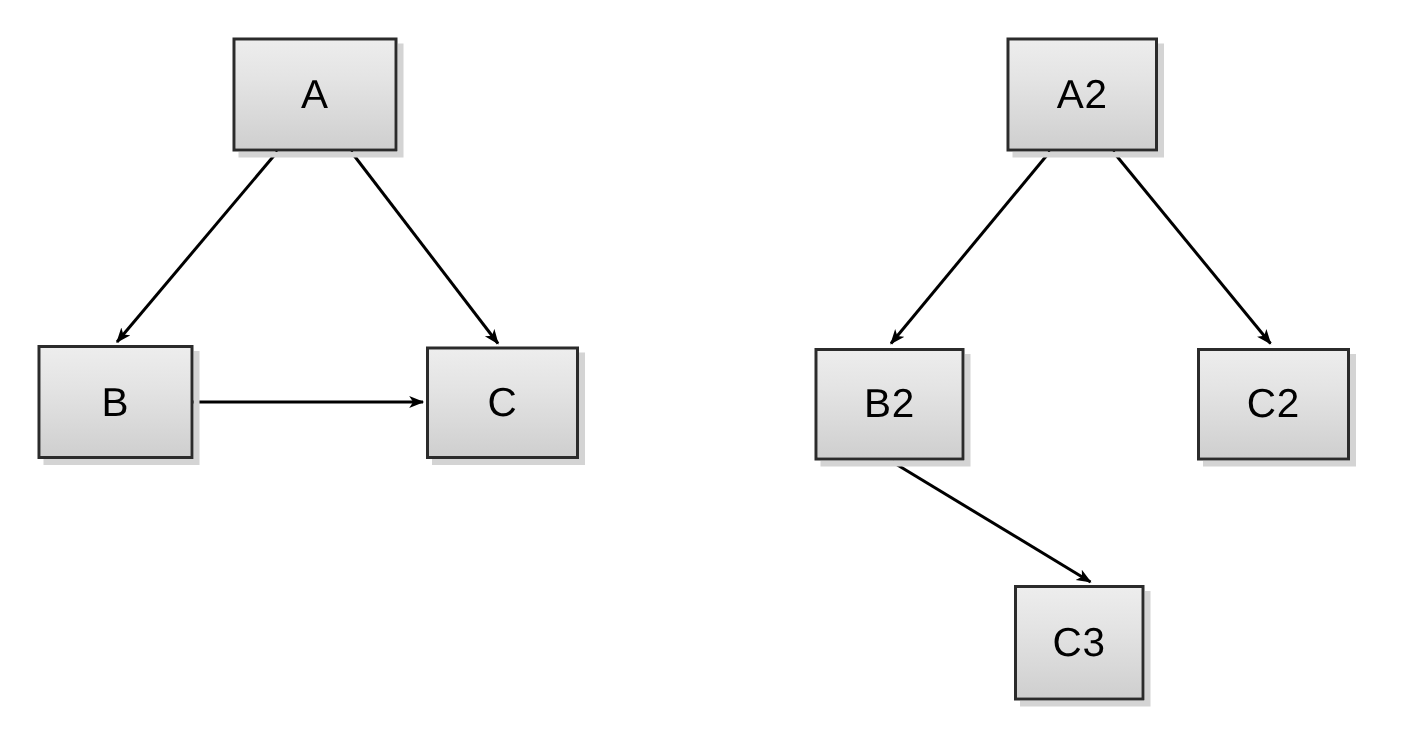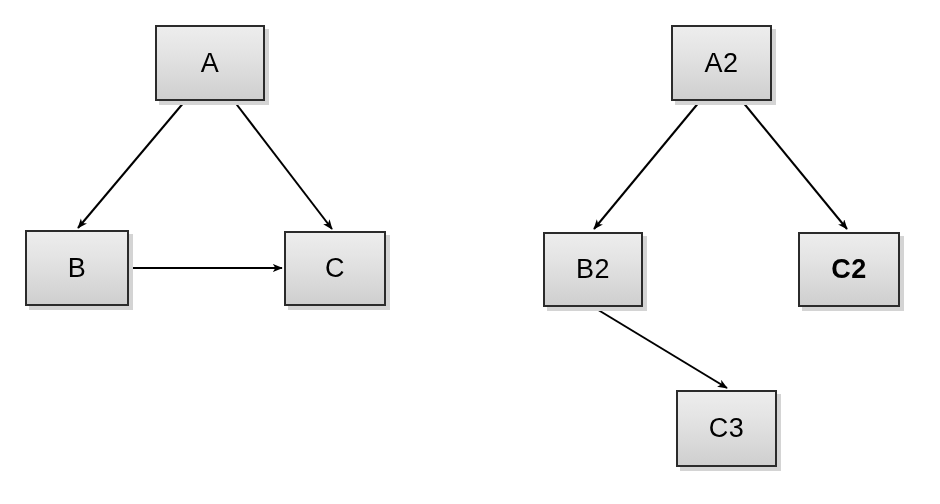--- a/index.html
+++ b/index.html
@@ -79,21 +79,21 @@
       </div>
       <div class="node" style="left: 284px; top: 231px; width: 102px; height: 75px;">
         <span class="node-label">C</span>
       </div>
       <div class="node" style="left: 671px; top: 25px; width: 101px; height: 76px;">
         <span class="node-label">A2</span>
       </div>
       <div class="node" style="left: 543px; top: 232px; width: 100px; height: 75px; justify-content: center;">
         <span class="node-label">B2</span>
       </div>
-      <div class="node" style="left: 798px; top: 232px; width: 102px; height: 75px; font-weight: bold;">
+      <div class="node" style="left: 798px; top: 232px; width: 102px; height: 75px;">
         <span class="node-label">C2</span>
       </div>
-      <div class="node" style="left: 676px; top: 390px; width: 101px; height: 77px;">
+      <div class="node" style="left: 676px; top: 390px; width: 87px; height: 77px;">
         <span class="node-label">C3</span>
       </div>
     </div>
 
 </div>
 
 </body></html>

